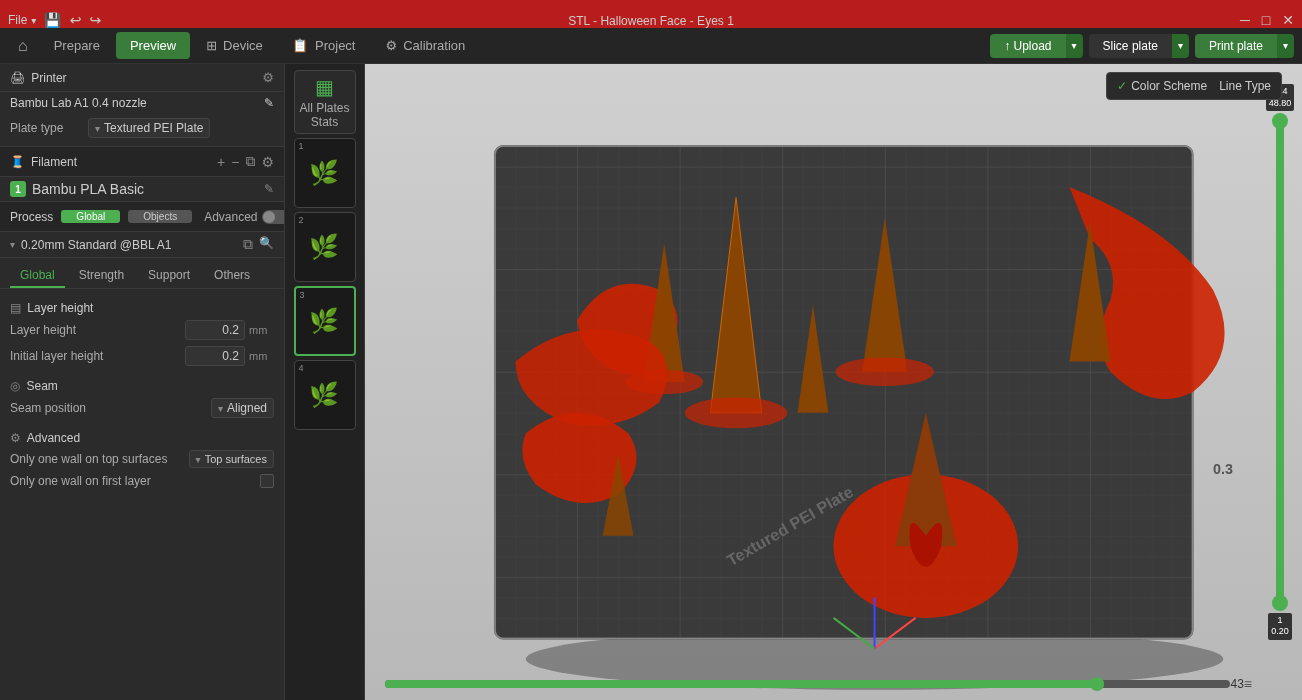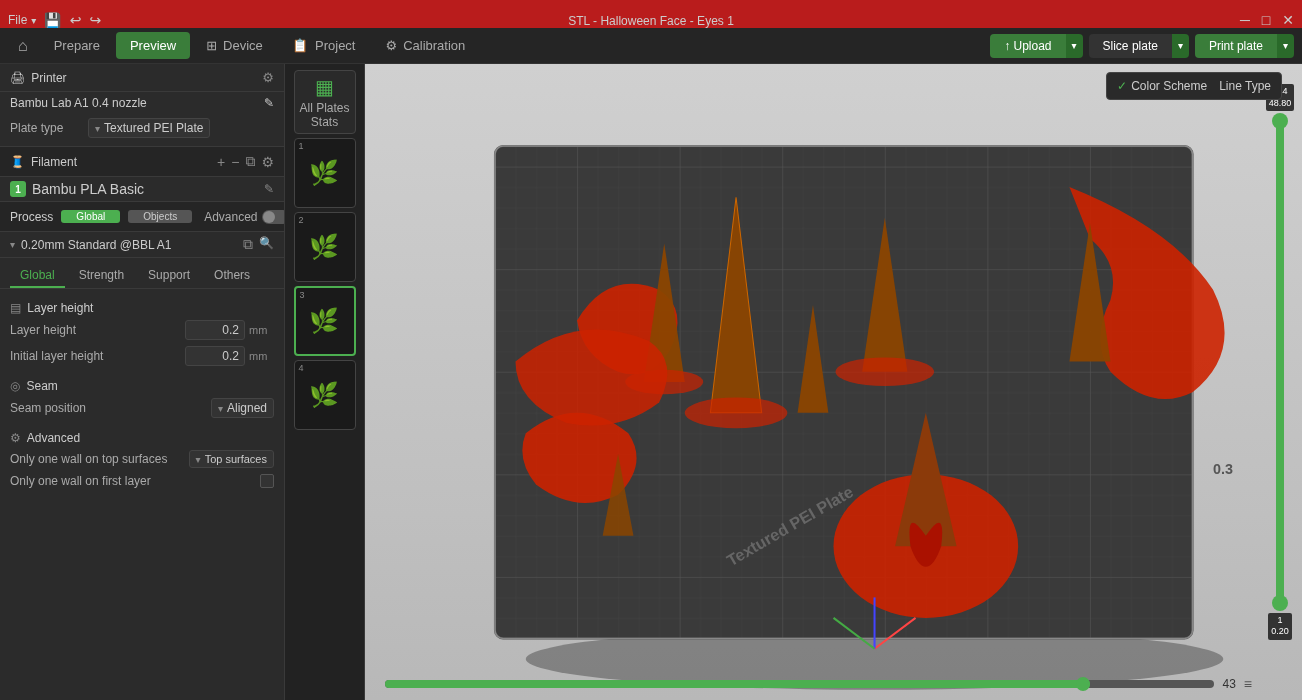--- a/index.html
+++ b/index.html
@@ -449,21 +449,20 @@
     }
 
     
     .bottom-bar {
       position: absolute;
       bottom: 8px;
       left: 20px;
       right: 50px;
       display: flex;
       align-items: center;
-      gap: 8px;
     }
     .bottom-progress {
       flex: 1;
       height: 8px;
       background: #555;
       border-radius: 4px;
       position: relative;
     }
     .progress-fill {
       height: 8px;

